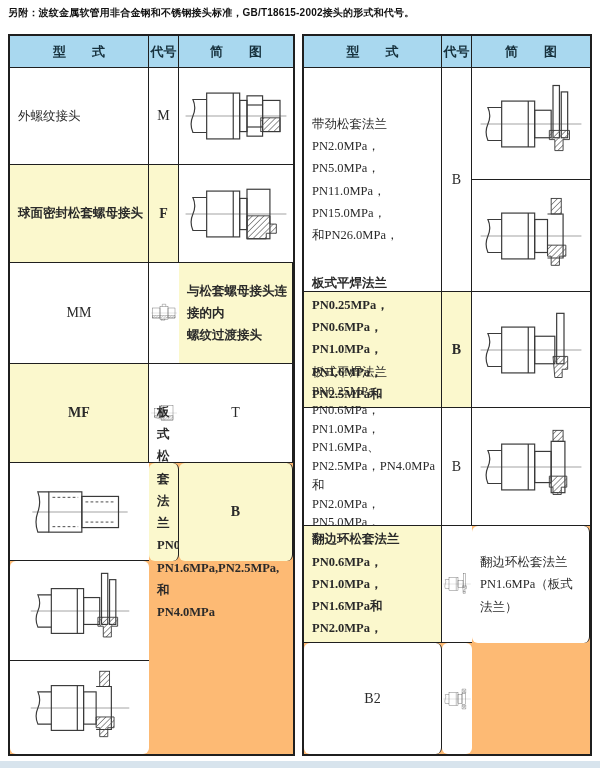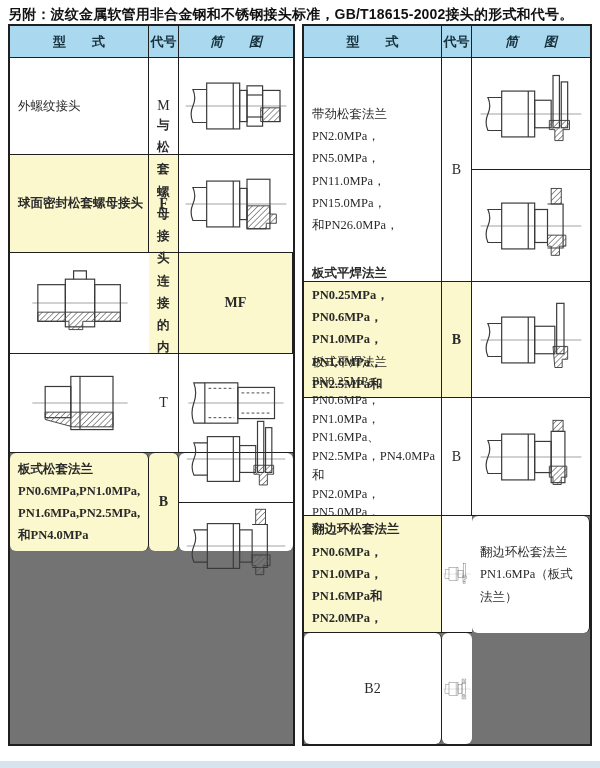--- a/index.html
+++ b/index.html
@@ -5,38 +5,38 @@
   html,body{margin:0;padding:0;}
   body{
     width:600px;height:768px;position:relative;overflow:hidden;
     background:#ffffff;
     font-family:"Liberation Serif","DejaVu Serif",serif;
     color:#2a2a2a;
   }
   .page-title{
     position:absolute;left:8px;top:6px;width:584px;
     font-family:"Liberation Sans","DejaVu Sans",sans-serif;
-    font-size:14px;font-weight:bold;color:#111;
+    font-size:10px;font-weight:bold;color:#111;
     letter-spacing:0.2px;
   }
   .tbl{
-    position:absolute;top:24px;background:#737373;
+    position:absolute;top:34px;background:#fdba74;
     border:2px solid var(--border,#1f1f1f);
     display:grid;box-sizing:border-box;
   }
   #tbl-left{left:8px;width:287px;height:722px;
     grid-template-columns:139px 30px 1fr;
     grid-template-rows:32px 97px 98px 101px 99px 98px 1fr;}
   #tbl-right{left:302px;width:290px;height:722px;
     grid-template-columns:138px 30px 1fr;
     grid-template-rows:32px 224px 116px 118px 117px 1fr;}
   .c{border-right:1px solid var(--border,#1f1f1f);
      border-bottom:1px solid var(--border,#1f1f1f);
      box-sizing:border-box;min-width:0;min-height:0;background:#fff;}
-  .lc{border-right:none;font-style:italic;}
+  .lc{border-right:none;}
   .lr{border-bottom:none;border-radius:6px;}
   .hd{background:var(--header_bg,#a9d8ef);
       display:flex;align-items:center;justify-content:center;
       font-weight:bold;font-size:13px;color:#16303c;}
   .tc{padding:4px 4px 4px 8px;display:flex;flex-direction:column;
       justify-content:center;white-space:pre-line;
       font-size:12.5px;line-height:1.78;}
   .tight{line-height:1.5;}
   .cc{display:flex;align-items:center;justify-content:center;font-size:14px;}
   .dc{display:flex;align-items:center;justify-content:center;padding:0;}
@@ -107,20 +107,21 @@
   <div class="c cc yellow">F</div>
   <div class="c dc lc">
     <svg class="diag" width="110" height="88" viewBox="0 0 120 96">
       <use href="#hose"></use>
       <rect class="ln" x="64" y="31" width="8" height="34"></rect>
       <rect class="ln" x="72" y="21" width="25" height="54"></rect>
       <path class="ht" d="M72,50 h25 v9 h7 v10 h-11 v6 h-21 z"></path>
     </svg>
   </div>
 
+  <div class="c cc">MM</div>
   <div class="c dc lc">
     <svg class="diag" width="110" height="88" viewBox="0 0 120 96">
       <line class="cl" x1="8" y1="48" x2="112" y2="48"></line>
       <rect class="ln" x="14" y="28" width="30" height="40"></rect>
       <rect class="ln" x="44" y="22" width="32" height="52"></rect>
       <path class="ln" d="M53,22 v-9 h14 v9"></path>
       <rect class="ln" x="76" y="28" width="28" height="40"></rect>
       <path class="ht" d="M14,58 h90 v10 h-41 v9 h-15 v-9 h-34 z"></path>
     </svg>
   </div>

